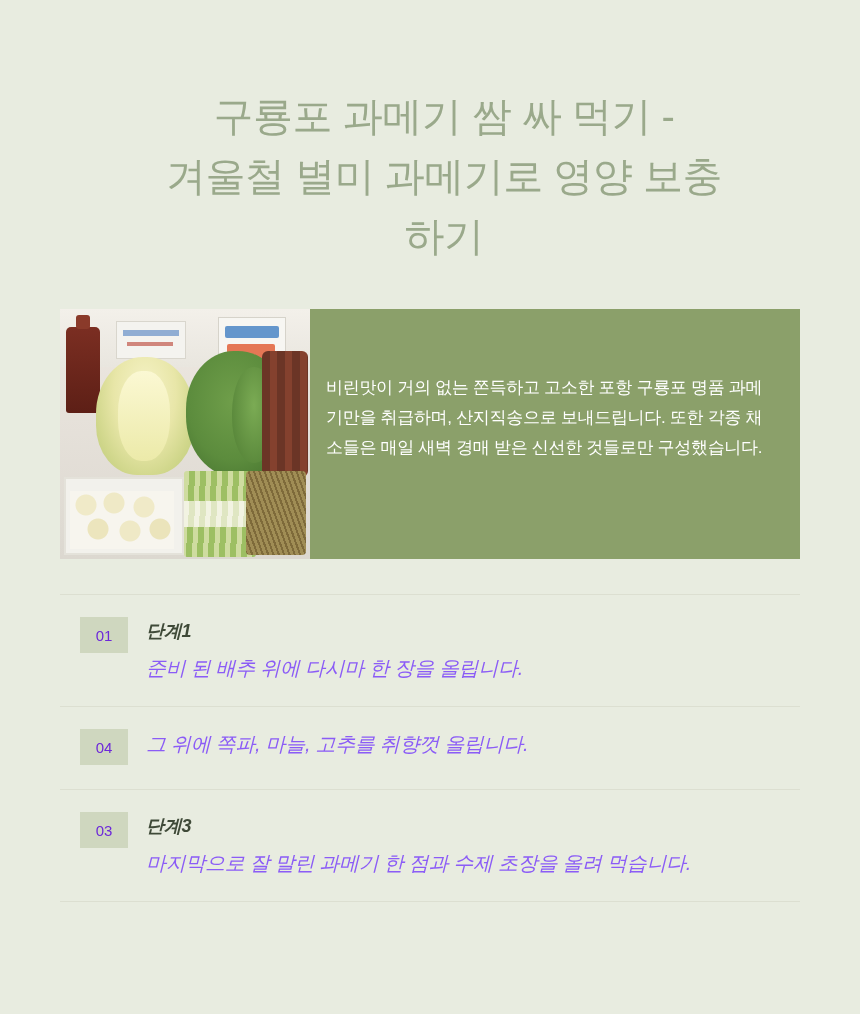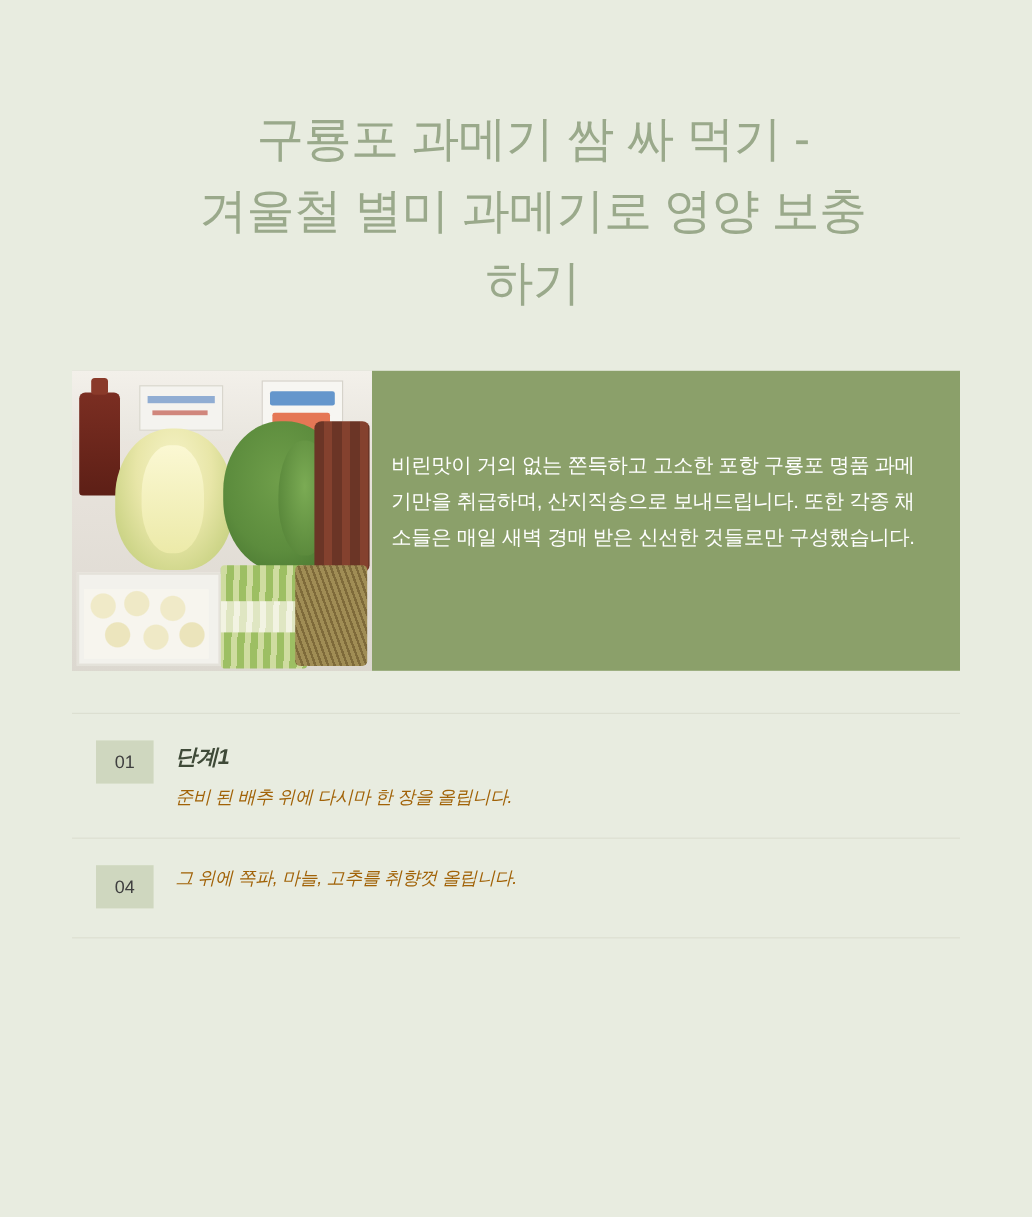--- a/index.html
+++ b/index.html
@@ -162,38 +162,38 @@
     padding: 22px 0 24px 20px;
     border-bottom: 1px solid #dcdfd1;
     box-sizing: border-box;
   }
   .step:first-child { border-top: 1px solid #dcdfd1; }
   .step-num {
     flex: 0 0 auto;
     width: 48px;
     height: 36px;
     background: #cfd7bf;
-    color: #404040;
+    color: #6d28d9;
     font-size: 15px;
     display: flex;
     align-items: center;
     justify-content: center;
     margin-right: 18px;
   }
   .step-body { padding-top: 2px; font-style: italic; }
   .step-title {
     font-size: 18px;
     font-weight: bold;
     color: #3f4a38;
     margin: 0 0 12px 0;
     letter-spacing: -0.3px;
   }
   .step-desc {
-    font-size: 15px;
-    color: #a16207;
+    font-size: 20px;
+    color: #8b5cf6;
     margin: 0;
     letter-spacing: -0.3px;
   }
 </style>
 </head>
 <body>
 
 <div class="page">
 
   <div class="title-wrap">
@@ -236,15 +236,22 @@
       </div>
     </div>
 
     <div class="step">
       <div class="step-num">04</div>
       <div class="step-body">
         <p class="step-desc">그 위에 쪽파, 마늘, 고추를 취향껏 올립니다.</p>
       </div>
     </div>
 
+    <div class="step">
+      <div class="step-num">03</div>
+      <div class="step-body">
+        <p class="step-title">단계3</p>
+        <p class="step-desc">마지막으로 잘 말린 과메기 한 점과 수제 초장을 올려 먹습니다.</p>
+      </div>
+    </div>
 
   </div>
 </div>
 
 </body></html>

